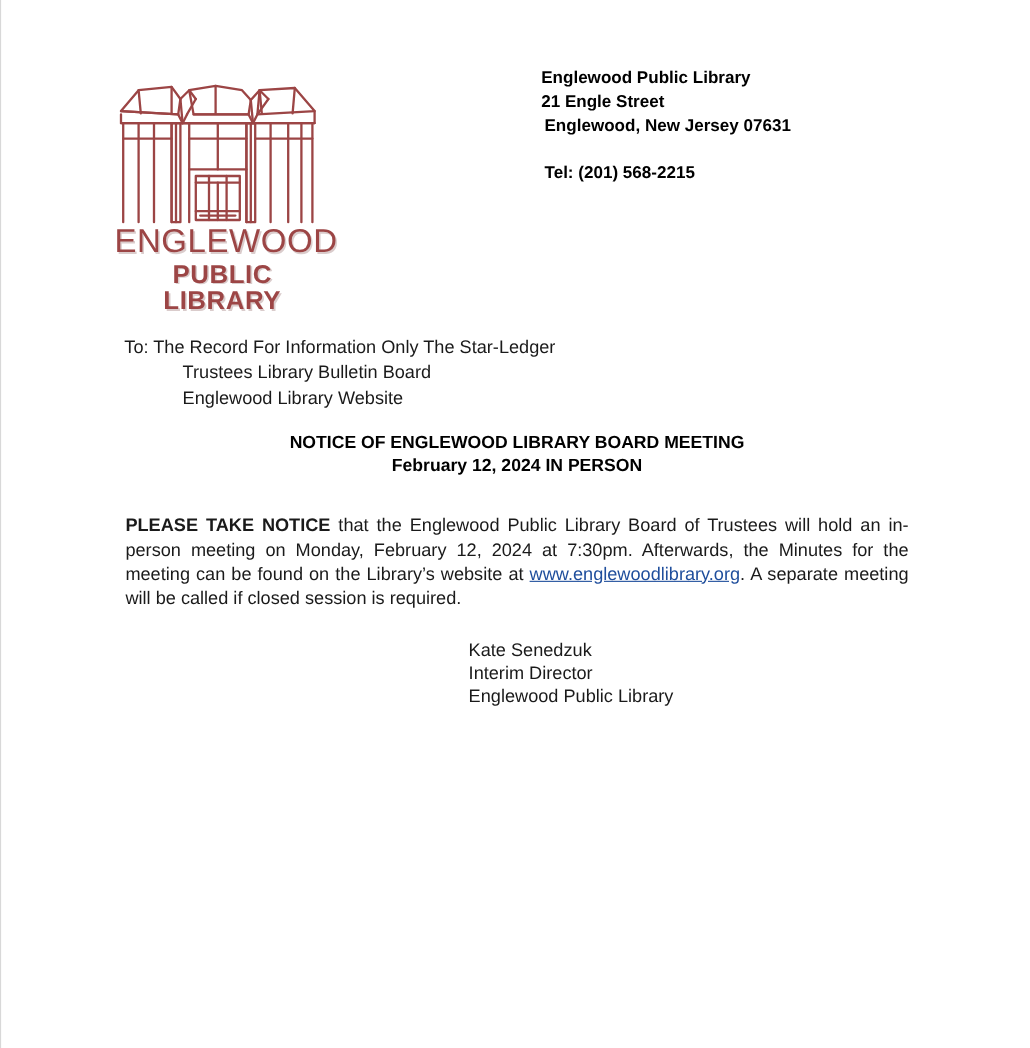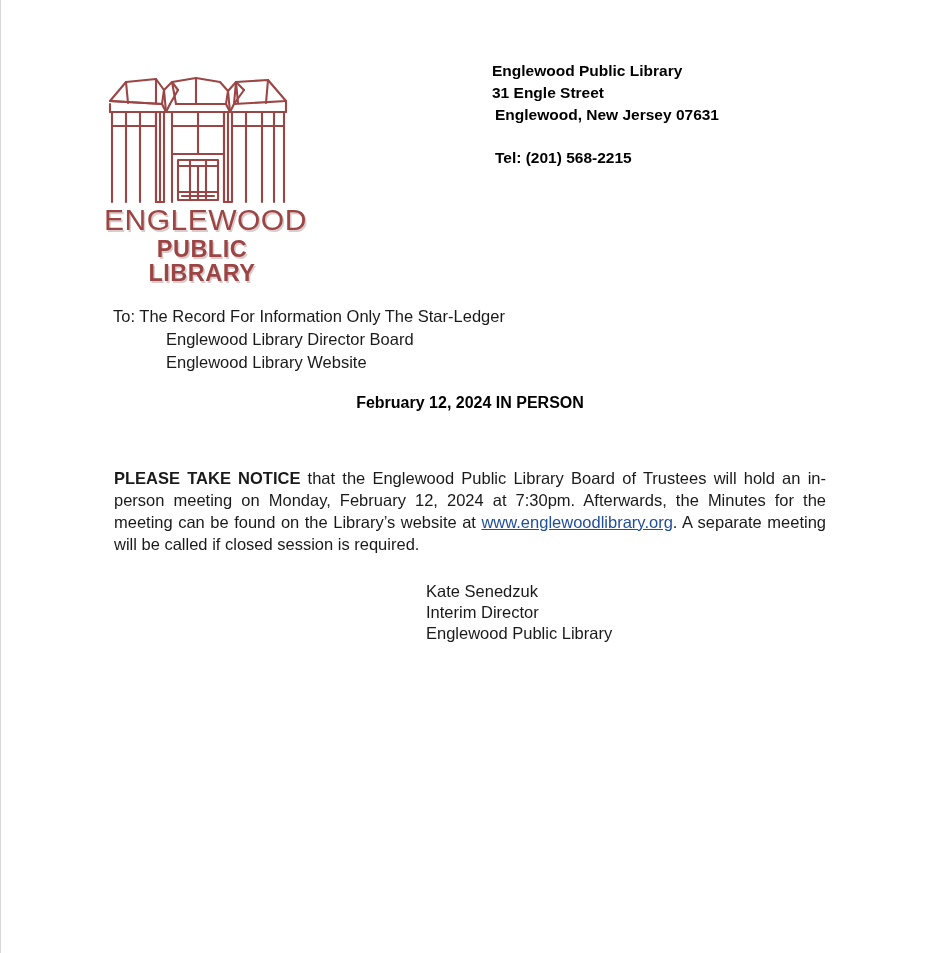--- a/index.html
+++ b/index.html
@@ -211,34 +211,35 @@
         </g>
       </svg>
       <div class="logo-wordmark">
         <span class="logo-word-main">ENGLEWOOD</span>
         <span class="logo-word-sub">PUBLIC LIBRARY</span>
       </div>
     </div>
 
     <div class="address-block">
       <div class="address-line">Englewood Public Library</div>
-      <div class="address-line">31 Engle Street</div>
+      <div class="address-line">21 Engle Street</div>
       <div class="address-line indent">Englewood, New Jersey 07631</div>
       <div class="address-phone">Tel: (201) 568-2215</div>
     </div>
 
   </div>
 
   <div class="recipients">
     <div>To: The Record For Information Only  The Star-Ledger</div>
-    <div class="indent">Englewood Library Director Board</div>
+    <div class="indent">Trustees Library Bulletin Board</div>
     <div class="indent">Englewood Library Website</div>
   </div>
 
   <div class="notice-heading">
+    <div>NOTICE OF ENGLEWOOD LIBRARY BOARD MEETING</div>
     <div>February 12, 2024 IN PERSON</div>
   </div>
 
   <p class="body-copy"><b>PLEASE TAKE NOTICE</b><span> that the Englewood Public Library Board of Trustees will hold an in-person meeting on Monday, February 12, 2024 at 7:30pm. Afterwards, the Minutes for the meeting can be found on the Library’s website at </span><a class="body-link" href="#">www.englewoodlibrary.org</a><span>. A separate meeting will be called if closed session is required.</span></p>
 
   <div class="signature">
     <div>Kate Senedzuk</div>
     <div>Interim Director</div>
     <div>Englewood Public Library</div>
   </div>

